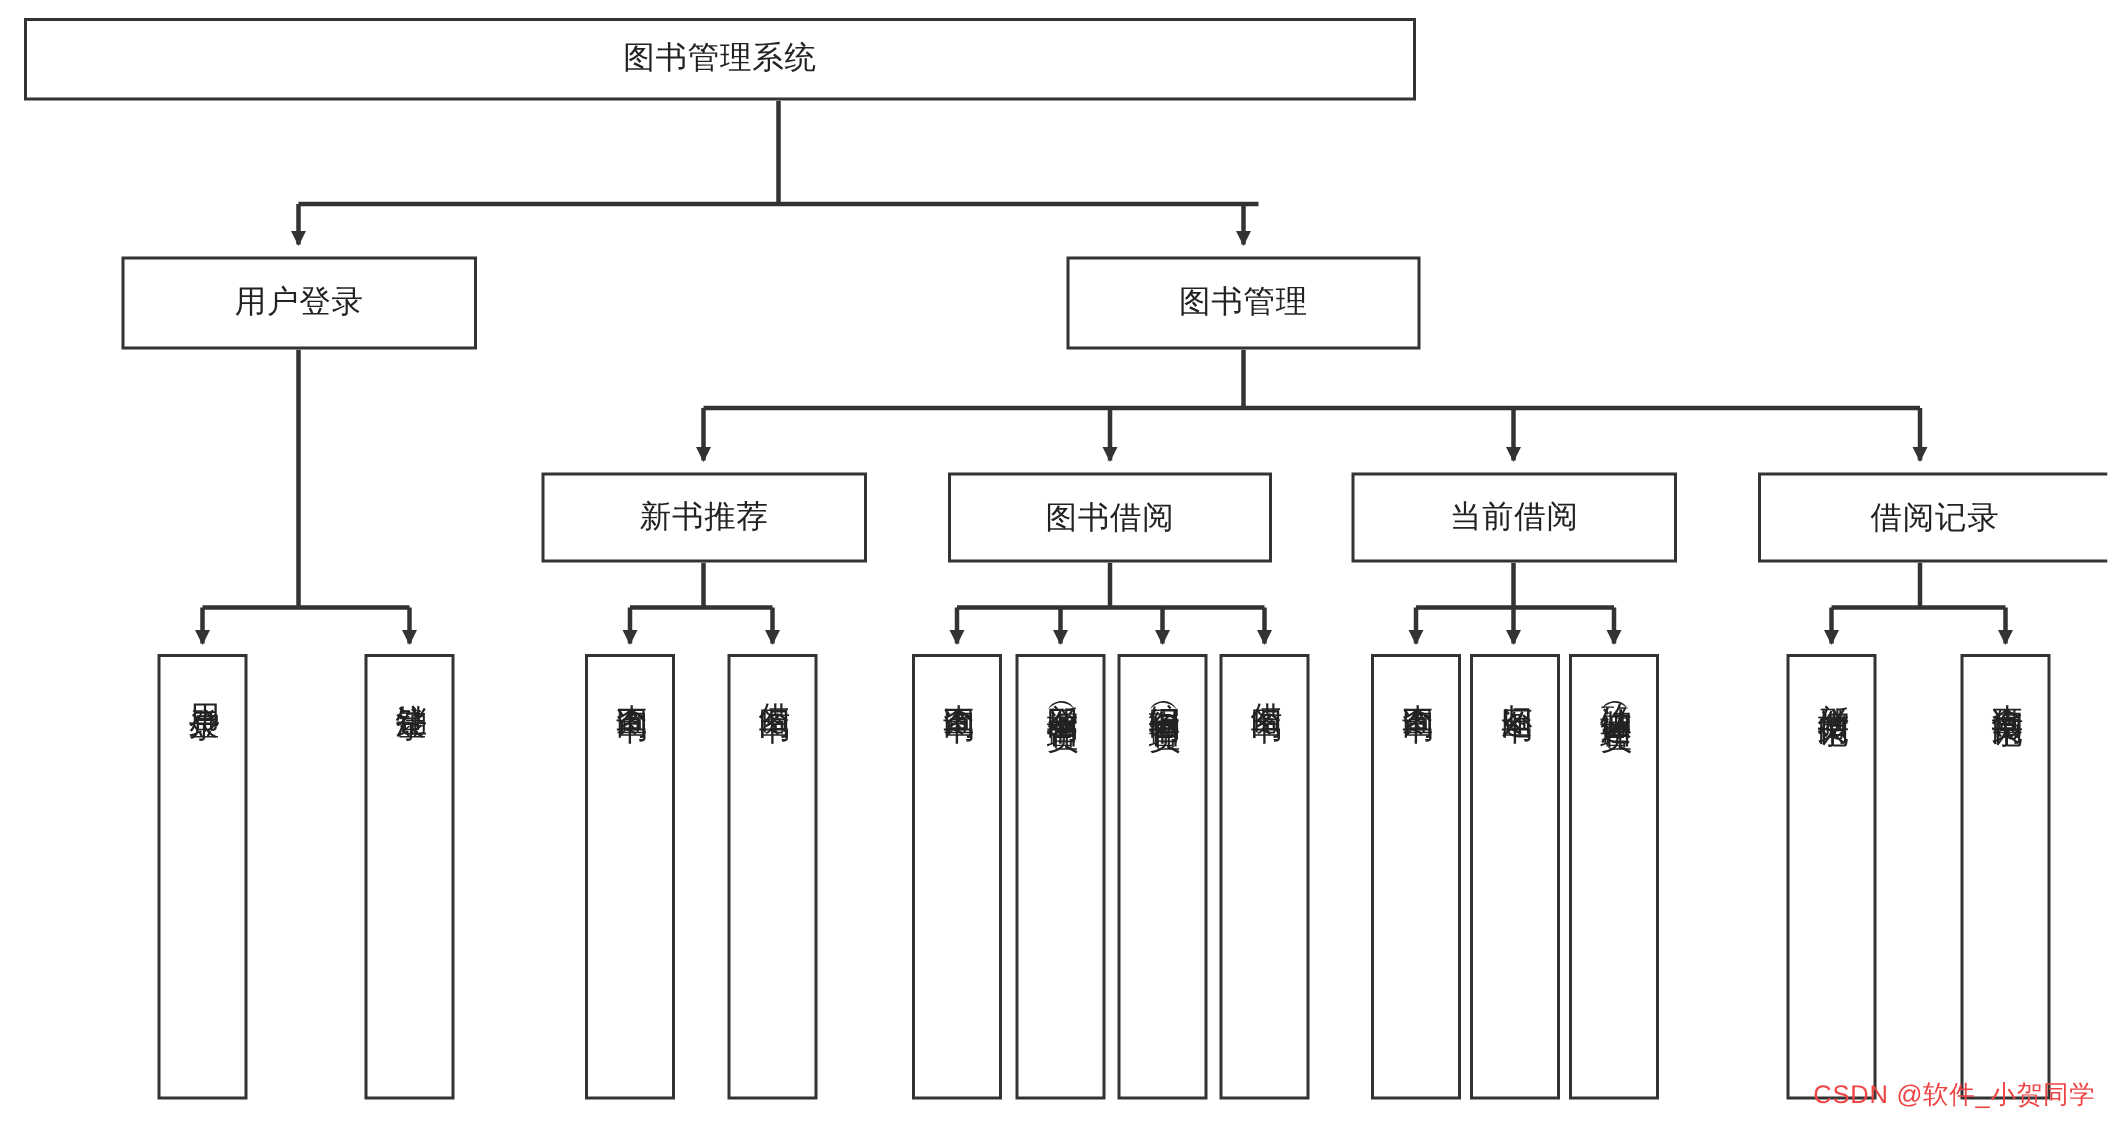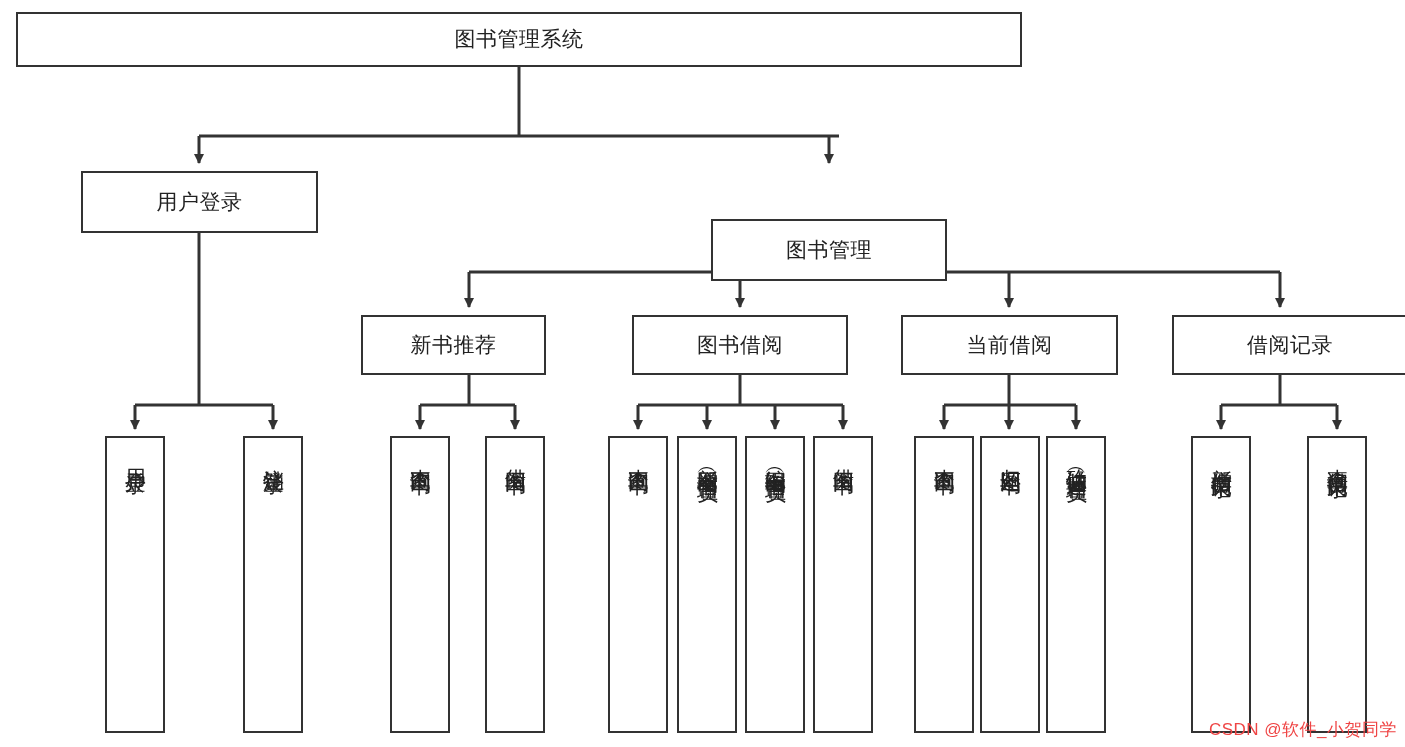--- a/index.html
+++ b/index.html
@@ -113,32 +113,32 @@
       <path d="M1009,405 L1009,429" marker-end="url(#arrow)"></path>
       <path d="M1076,405 L1076,429" marker-end="url(#arrow)"></path>
 
       <path d="M1280,375 L1280,405"></path>
       <path d="M1221,405 L1337,405"></path>
       <path d="M1221,405 L1221,429" marker-end="url(#arrow)"></path>
       <path d="M1337,405 L1337,429" marker-end="url(#arrow)"></path>
     </g>
   </svg>
 
-  <div class="node-box" style="left:16px; top:12px; width:1006px; height:55px;">
+  <div class="node-box" style="left:16px; top:12px; width:928px; height:55px;">
     <span class="node-label">图书管理系统</span>
   </div>
 
   <div class="node-box" style="left:81px; top:171px; width:237px; height:62px;">
     <span class="node-label">用户登录</span>
   </div>
-  <div class="node-box" style="left:711px; top:171px; width:236px; height:62px;margin-top:48px;">
+  <div class="node-box" style="left:711px; top:171px; width:236px; height:62px;">
     <span class="node-label">图书管理</span>
   </div>
 
-  <div class="node-box" style="left:361px; top:315px; width:185px; height:60px;">
+  <div class="node-box" style="left:361px; top:315px; width:217px; height:60px;">
     <span class="node-label">新书推荐</span>
   </div>
   <div class="node-box" style="left:632px; top:315px; width:216px; height:60px;font-family:Liberation Serif, serif;">
     <span class="node-label">图书借阅</span>
   </div>
   <div class="node-box" style="left:901px; top:315px; width:217px; height:60px;">
     <span class="node-label">当前借阅</span>
   </div>
   <div class="node-box" style="left:1172px; top:315px; width:236px; height:60px;font-family:Liberation Serif, serif;">
     <span class="node-label">借阅记录</span>

